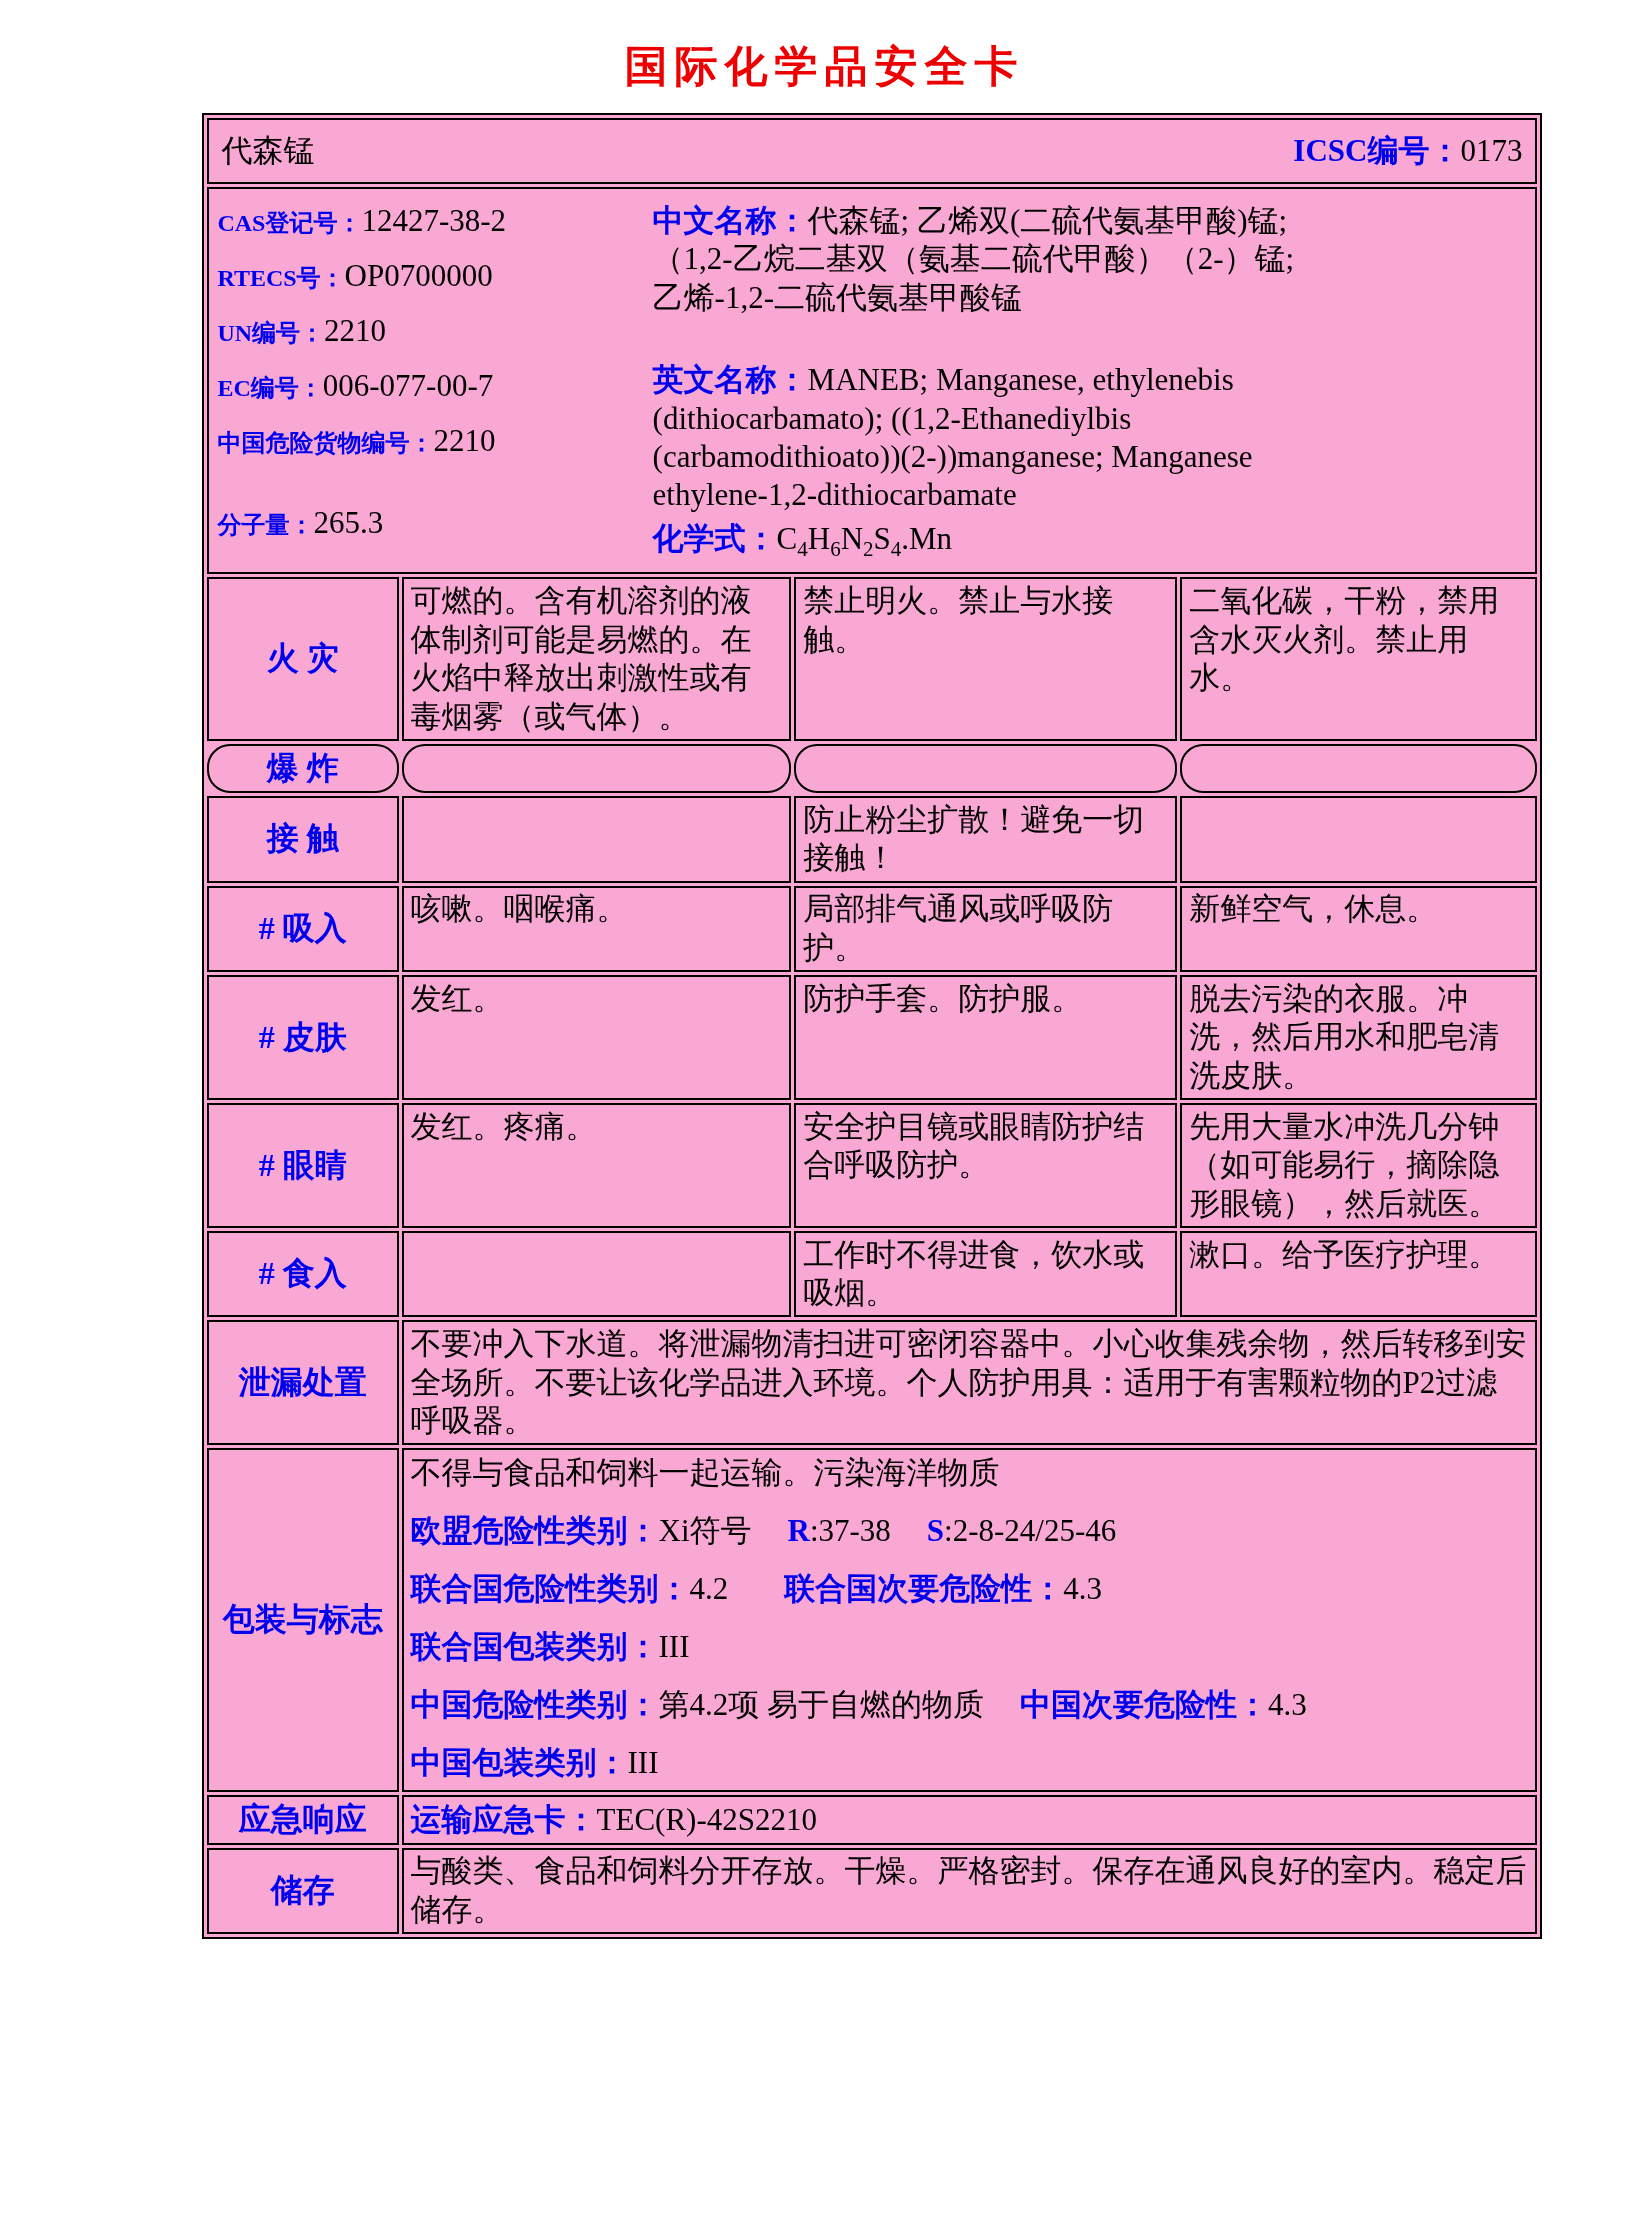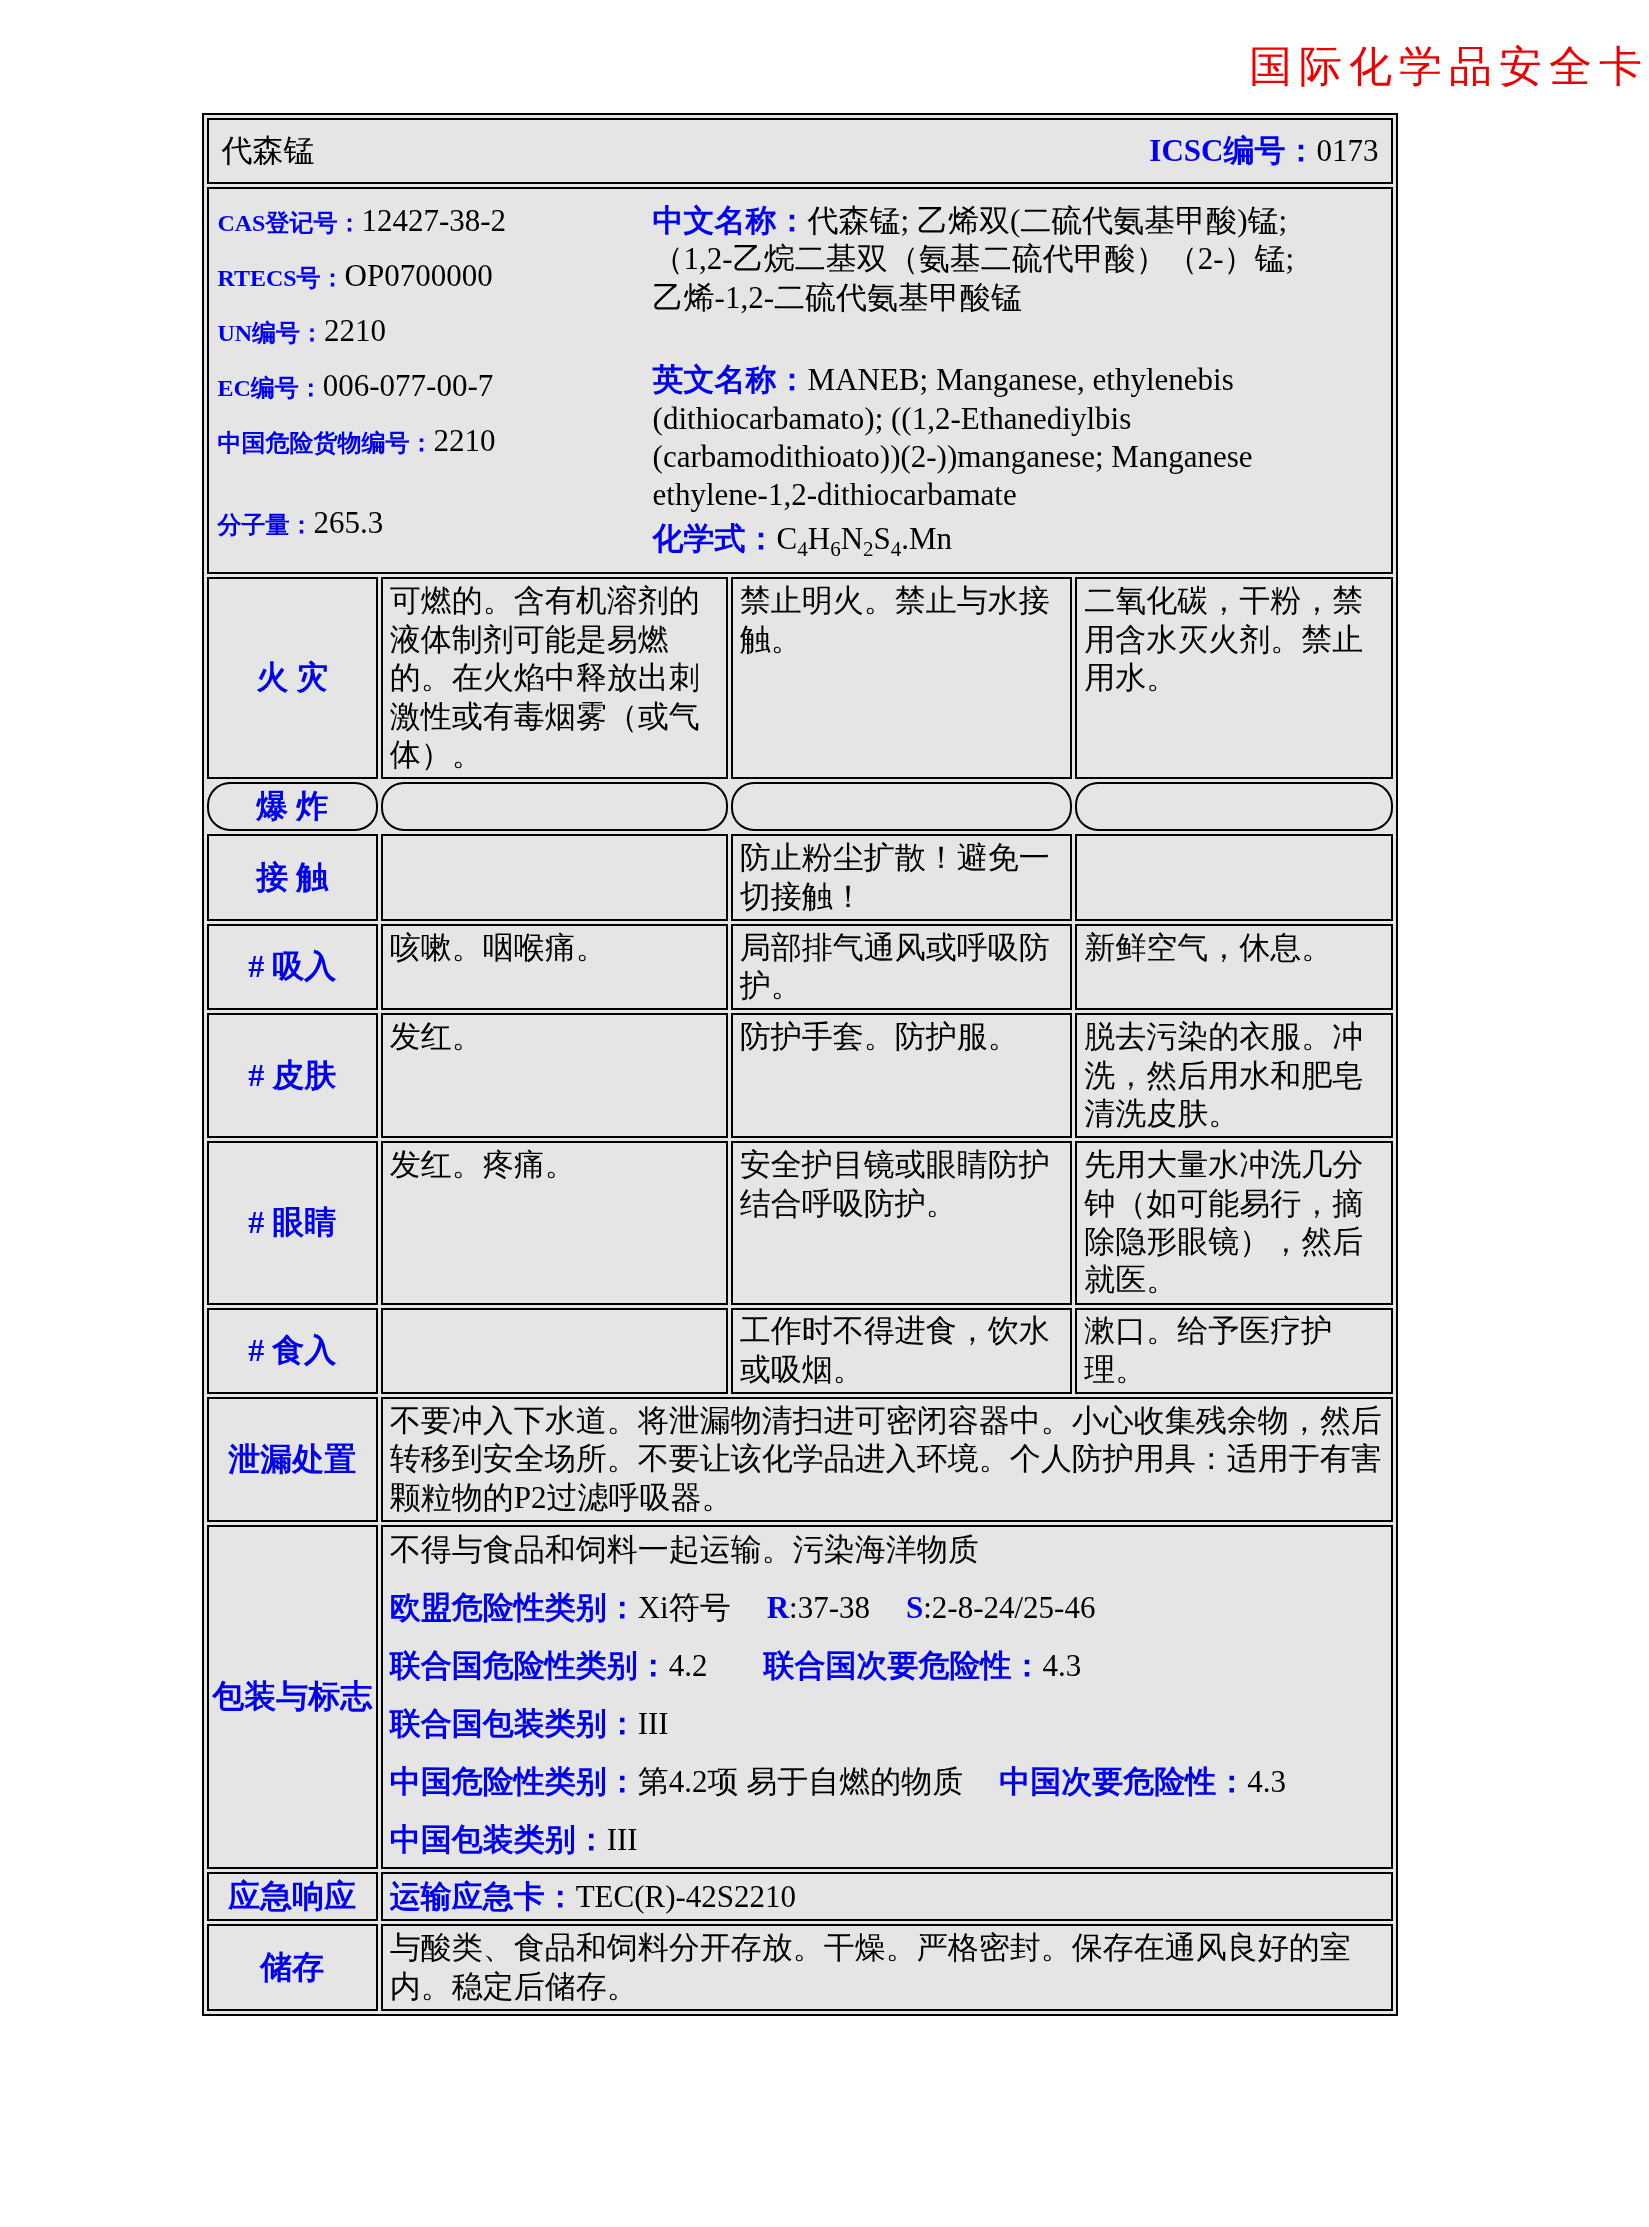--- a/index.html
+++ b/index.html
@@ -4,32 +4,32 @@
 <style>
   html, body { margin: 0; padding: 0; background: #ffffff; }
   body {
     width: 1649px; height: 2227px;
     font-family: "Liberation Serif", "DejaVu Serif", serif;
     color: #000000;
   }
   .page { position: relative; width: 1649px; height: 2227px; }
   .doc-title {
     margin: 0; padding-top: 38px; padding-bottom: 16.7px;
-    text-align: right;
-    font-size: 43px; font-weight: normal; letter-spacing: 7px;
+    text-align: center;
+    font-size: 43px; font-weight: bold; letter-spacing: 7px;
     color: #ee0000;
   }
   table.card {
     table-layout: fixed;
-    width: 1196px;
+    width: 1340px;
     margin-left: 202px;
     border: 2.8px solid #000;
     border-collapse: separate;
     border-spacing: 3.5px;
-    background: #e5e5e5;
+    background: #f9a8d4;
   }
   col.c1 { width: 14.5%; } col.c2 { width: 29.5%; }
   col.c3 { width: 29%; }  col.c4 { width: 27%; }
   td {
     border: 2.8px solid #000;
     padding: 2.8px 7px;
     font-size: 31px;
     line-height: 1.24;
     vertical-align: top;
     word-break: break-word;

